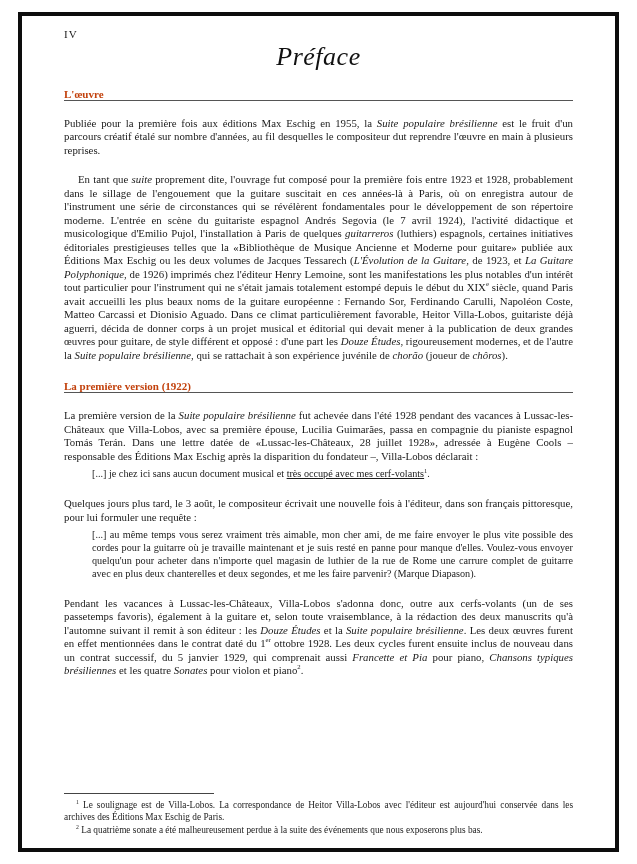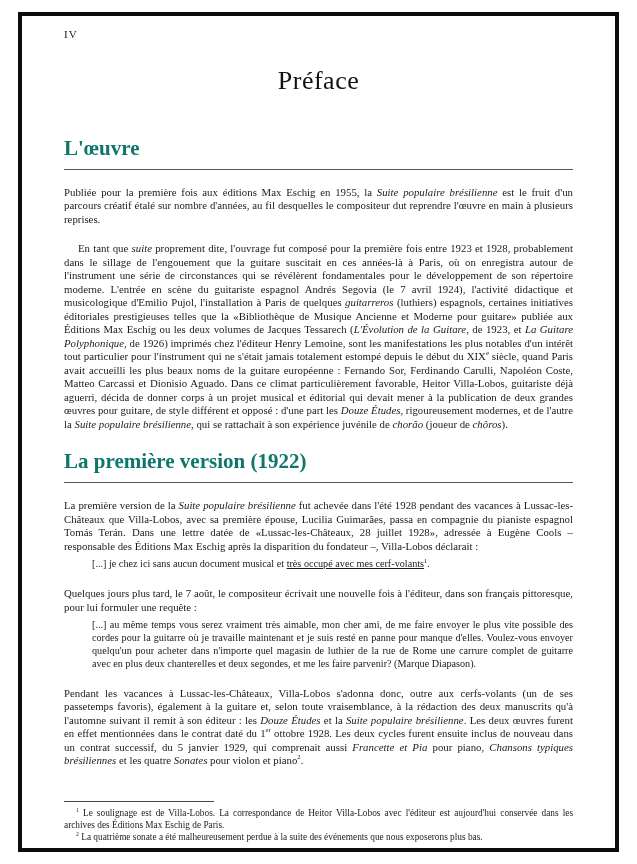--- a/index.html
+++ b/index.html
@@ -19,44 +19,44 @@
   }
   .sheet-inner {
     height: 100%;
     box-sizing: border-box;
     padding: 12px 42px 12px 42px;
     display: flex;
     flex-direction: column;
     font-family: "Liberation Serif", "DejaVu Serif", serif;
     color: #1a1a1a;
     overflow: hidden;
-    gap: 24px;
   }
   .page-number {
     font-size: 11px;
     letter-spacing: 1px;
     color: #222;
   }
   h1.title {
     margin: 2px 0 10px 0;
     text-align: center;
     font-size: 26px;
     font-weight: 400;
     letter-spacing: 0.5px;
     color: #111;
+    font-style: italic;
   }
   section { display: block; }
   section + section { margin-top: 18px; }
   h2.section-heading {
-    font-size: 21px;
+    font-size: 11px;
     font-weight: 700;
     margin: 6px 0 9px 0;
-    padding-bottom: 8px;
+    padding-bottom: 0;
     border-bottom: 1px solid #555;
-    color: #0f766e;
+    color: #c2410c;
   }
   .para {
     margin: 16px 0 5px 0;
     font-size: 10.8px;
     line-height: 1.25;
     text-align: justify;
     text-justify: inter-word;
   }
   .para.indent { text-indent: 14px; }
   .quote {
@@ -99,21 +99,21 @@
     <main>
         <section>
           <h2 class="section-heading">L'œuvre</h2>
           <p class="para"><span>Publiée pour la première fois aux éditions Max Eschig en 1955, la </span><span class="italic">Suite populaire brésilienne</span><span> est le fruit d'un parcours créatif étalé sur nombre d'années, au fil desquelles le compositeur dut reprendre l'œuvre en main à plusieurs reprises.</span></p>
           <p class="para indent"><span>En tant que </span><span class="italic">suite</span><span> proprement dite, l'ouvrage fut composé pour la première fois entre 1923 et 1928, probablement dans le sillage de l'engouement que la guitare suscitait en ces années-là à Paris, où on enregistra autour de l'instrument une série de circonstances qui se révélèrent fondamentales pour le développement de son répertoire moderne. L'entrée en scène du guitariste espagnol Andrés Segovia (le 7 avril 1924), l'activité didactique et musicologique d'Emilio Pujol, l'installation à Paris de quelques </span><span class="italic">guitarreros</span><span> (luthiers) espagnols, certaines initiatives éditoriales prestigieuses telles que la «Bibliothèque de Musique Ancienne et Moderne pour guitare» publiée aux Éditions Max Eschig ou les deux volumes de Jacques Tessarech (</span><span class="italic">L'Évolution de la Guitare</span><span>, de 1923, et </span><span class="italic">La Guitare Polyphonique</span><span>, de 1926) imprimés chez l'éditeur Henry Lemoine, sont les manifestations les plus notables d'un intérêt tout particulier pour l'instrument qui ne s'était jamais totalement estompé depuis le début du XIX</span><sup>e</sup><span> siècle, quand Paris avait accueilli les plus beaux noms de la guitare européenne : Fernando Sor, Ferdinando Carulli, Napoléon Coste, Matteo Carcassi et Dionisio Aguado. Dans ce climat particulièrement favorable, Heitor Villa-Lobos, guitariste déjà aguerri, décida de donner corps à un projet musical et éditorial qui devait mener à la publication de deux grandes œuvres pour guitare, de style différent et opposé : d'une part les </span><span class="italic">Douze Études</span><span>, rigoureusement modernes, et de l'autre la </span><span class="italic">Suite populaire brésilienne</span><span>, qui se rattachait à son expérience juvénile de </span><span class="italic">chorão</span><span> (joueur de </span><span class="italic">chôros</span><span>).</span></p>
         </section>
         <section>
           <h2 class="section-heading">La première version (1922)</h2>
           <p class="para"><span>La première version de la </span><span class="italic">Suite populaire brésilienne</span><span> fut achevée dans l'été 1928 pendant des vacances à Lussac-les-Châteaux que Villa-Lobos, avec sa première épouse, Lucilia Guimarães, passa en compagnie du pianiste espagnol Tomás Terán. Dans une lettre datée de «Lussac-les-Châteaux, 28 juillet 1928», adressée à Eugène Cools – responsable des Éditions Max Eschig après la disparition du fondateur –, Villa-Lobos déclarait :</span></p>
           <p class="quote"><span>[...] je chez ici sans aucun document musical et </span><span class="underline">très occupé avec mes cerf-volants</span><sup>1</sup><span>.</span></p>
-          <p class="para"><span>Quelques jours plus tard, le 7 août, le compositeur écrivait une nouvelle fois à l'éditeur, dans son français pittoresque, pour lui formuler une requête :</span></p>
+          <p class="para"><span>Quelques jours plus tard, le 3 août, le compositeur écrivait une nouvelle fois à l'éditeur, dans son français pittoresque, pour lui formuler une requête :</span></p>
           <p class="quote"><span>[...] au même temps vous serez vraiment très aimable, mon cher ami, de me faire envoyer le plus vite possible des cordes pour la guitarre où je travaille maintenant et je suis resté en panne pour manque d'elles. Voulez-vous envoyer quelqu'un pour acheter dans n'importe quel magasin de luthier de la rue de Rome une carrure complet de guitarre avec en plus deux chanterelles et deux segondes, et me les faire parvenir? (Marque Diapason).</span></p>
           <p class="para"><span>Pendant les vacances à Lussac-les-Châteaux, Villa-Lobos s'adonna donc, outre aux cerfs-volants (un de ses passetemps favoris), également à la guitare et, selon toute vraisemblance, à la rédaction des deux manuscrits qu'à l'automne suivant il remit à son éditeur : les </span><span class="italic">Douze Études</span><span> et la </span><span class="italic">Suite populaire brésilienne</span><span>. Les deux œuvres furent en effet mentionnées dans le contrat daté du 1</span><sup>er</sup><span> ottobre 1928. Les deux cycles furent ensuite inclus de nouveau dans un contrat successif, du 5 janvier 1929, qui comprenait aussi </span><span class="italic">Francette et Pia</span><span> pour piano, </span><span class="italic">Chansons typiques brésiliennes</span><span> et les quatre </span><span class="italic">Sonates</span><span> pour violon et piano</span><sup>2</sup><span>.</span></p>
         </section>
       </main>
     <footer class="footnotes">
       <div class="fn-rule"></div>
       <div>
           <div class="footnote"><sup>1</sup> Le soulignage est de Villa-Lobos. La correspondance de Heitor Villa-Lobos avec l'éditeur est aujourd'hui conservée dans les archives des Éditions Max Eschig de Paris.</div>
           <div class="footnote"><sup>2</sup> La quatrième sonate a été malheureusement perdue à la suite des événements que nous exposerons plus bas.</div>
         </div>

